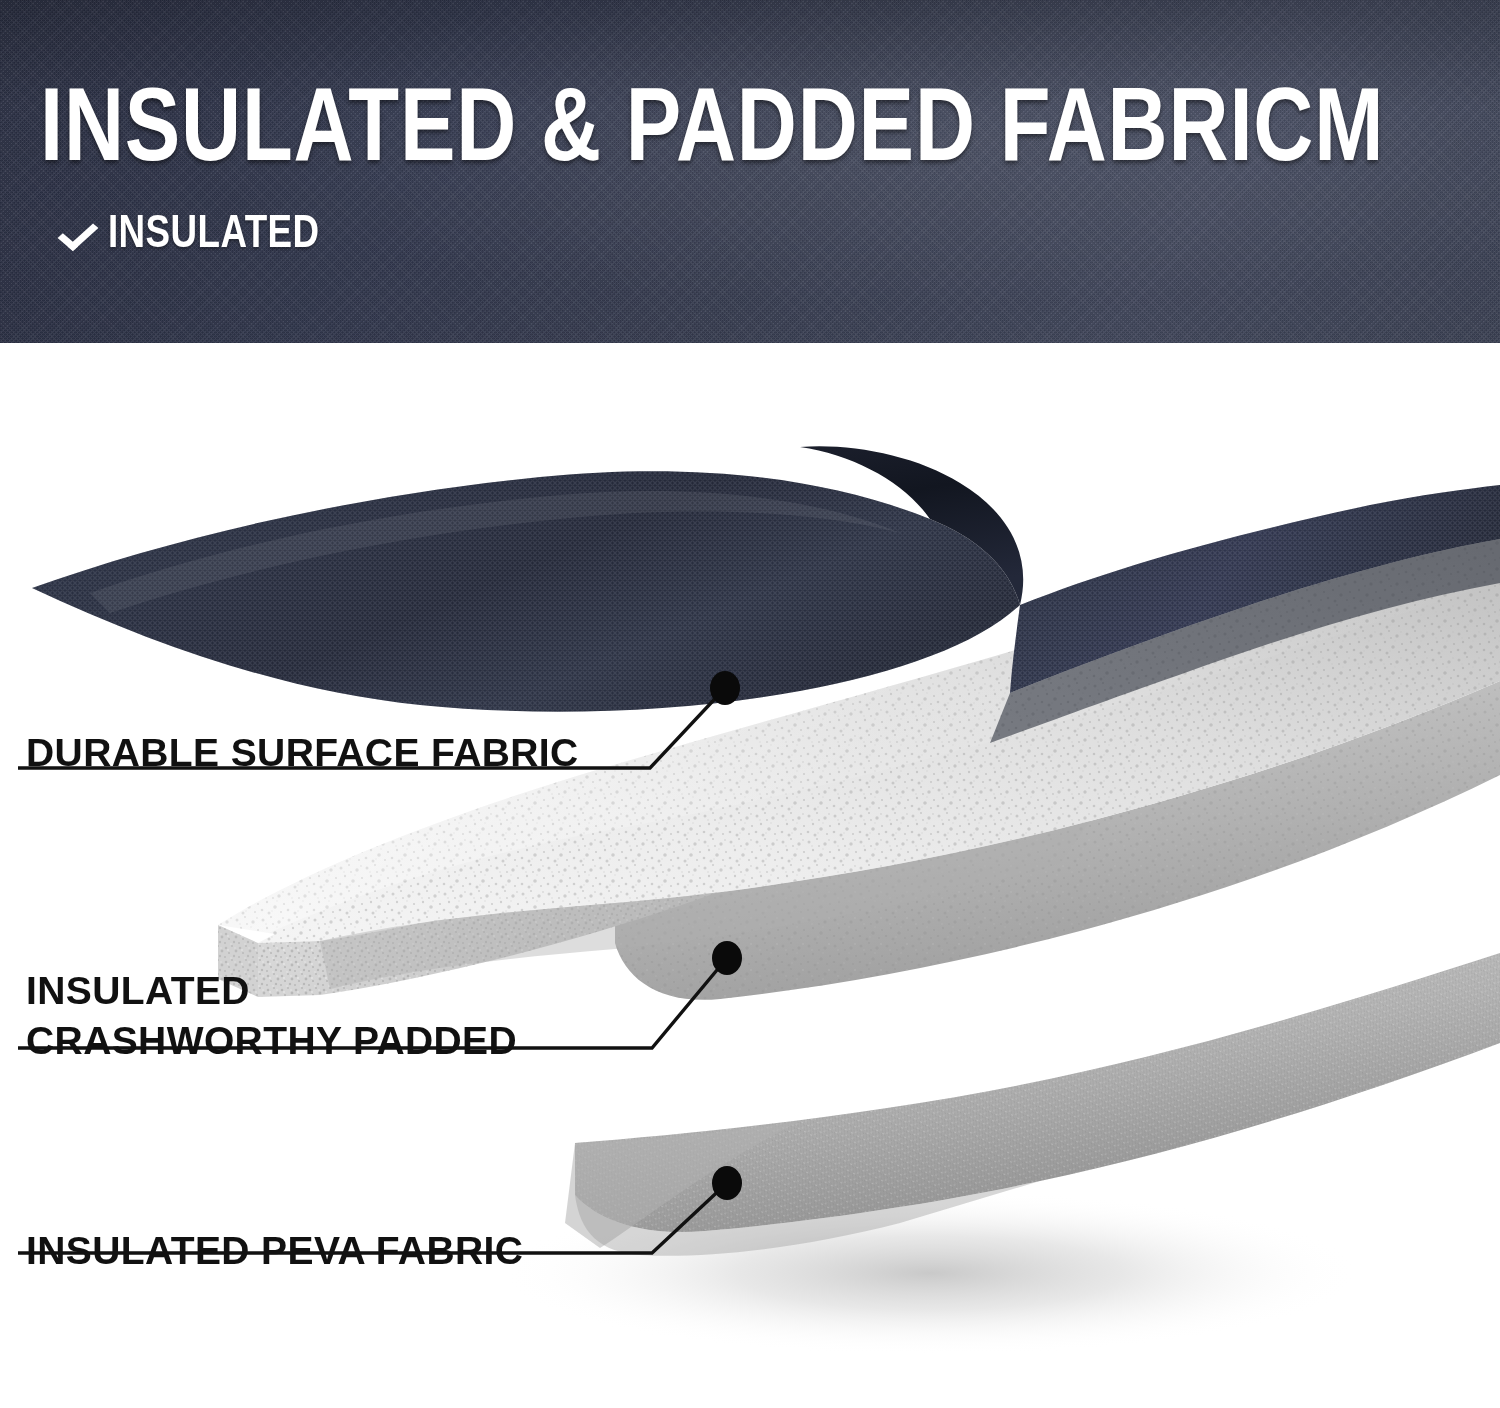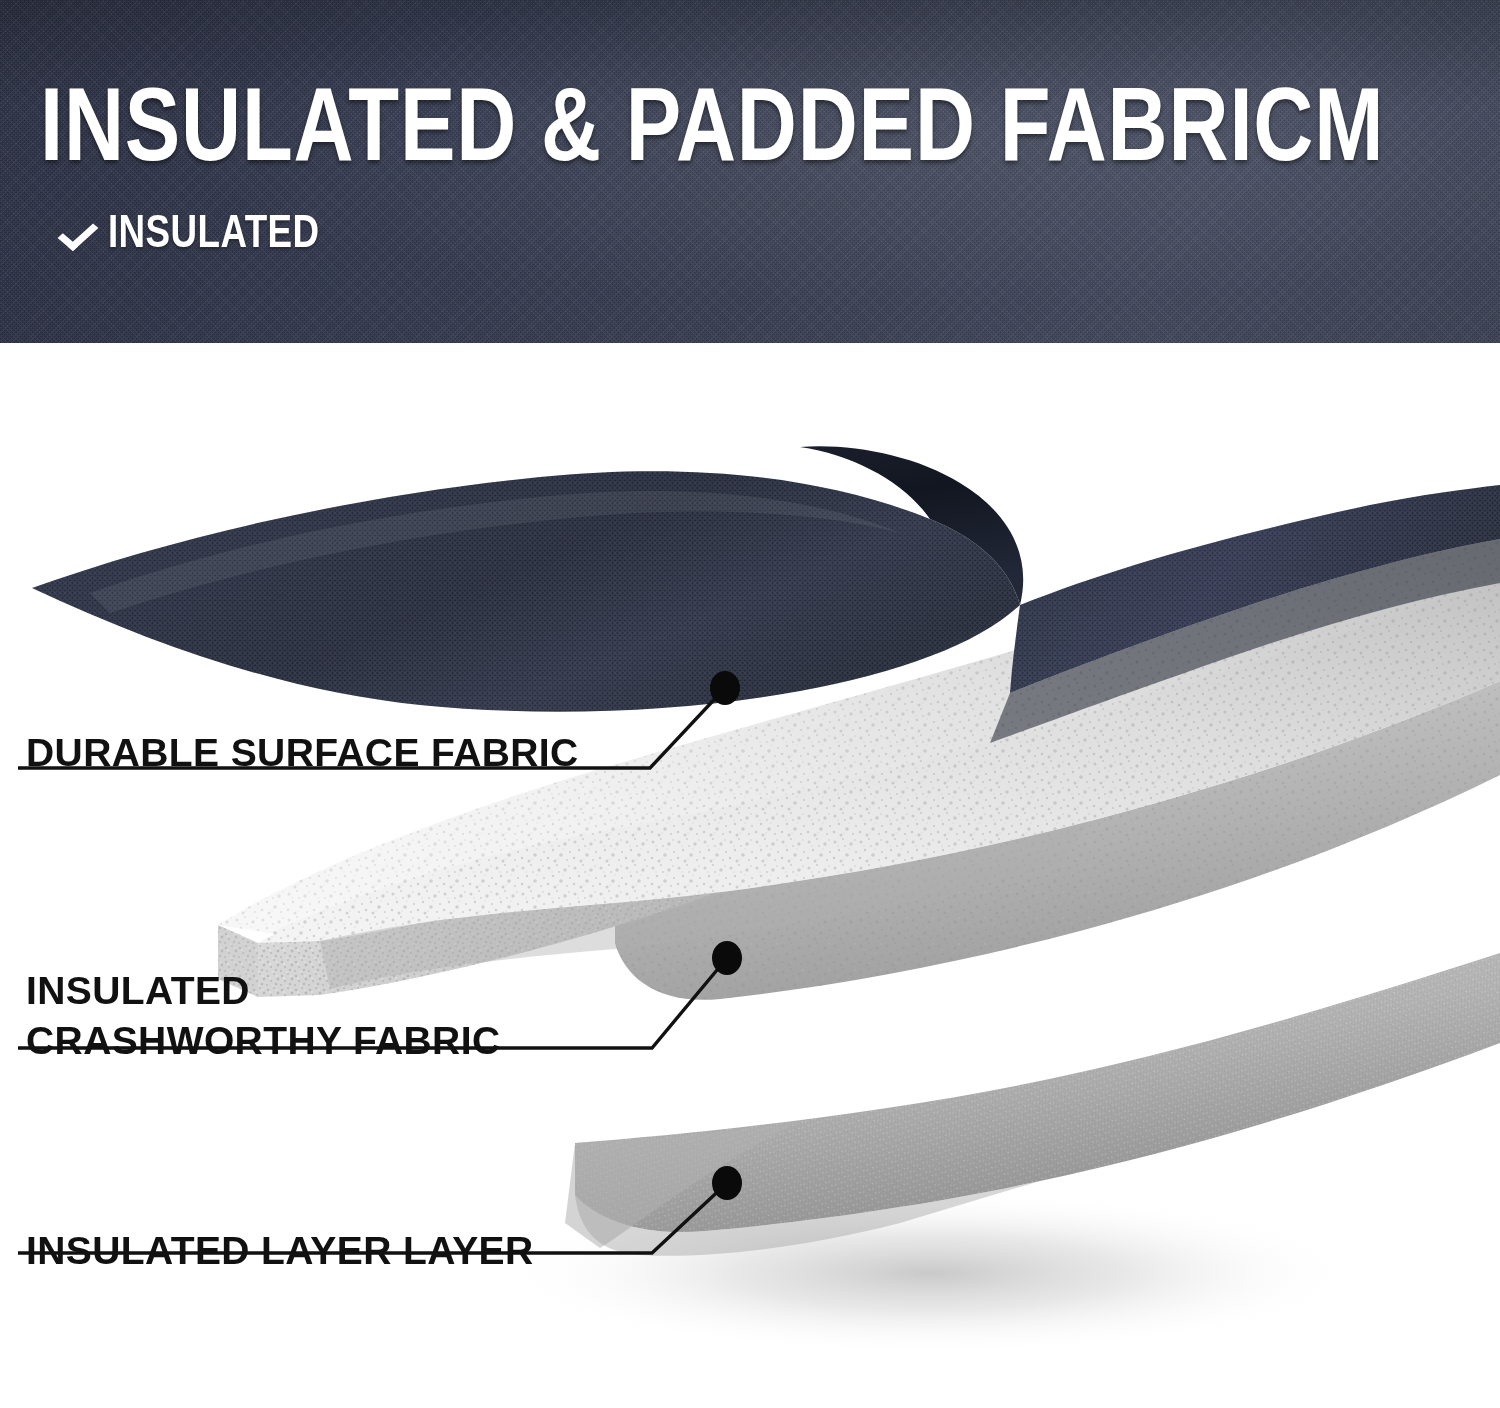--- a/index.html
+++ b/index.html
@@ -407,20 +407,20 @@
       </g>
     </svg>
   </div>
 
   <div class="callout" id="callout-1">
     <span class="ln">DURABLE SURFACE FABRIC</span>
   </div>
 
   <div class="callout" id="callout-2">
     <span class="ln">INSULATED</span>
-    <span class="ln">CRASHWORTHY FABRIC</span>
+    <span class="ln">CRASHWORTHY PADDED</span>
   </div>
 
   <div class="callout" id="callout-3">
-    <span class="ln">INSULATED LAYER LAYER</span>
+    <span class="ln">INSULATED PEVA FABRIC</span>
   </div>
 
 </div>
 
 </body></html>

